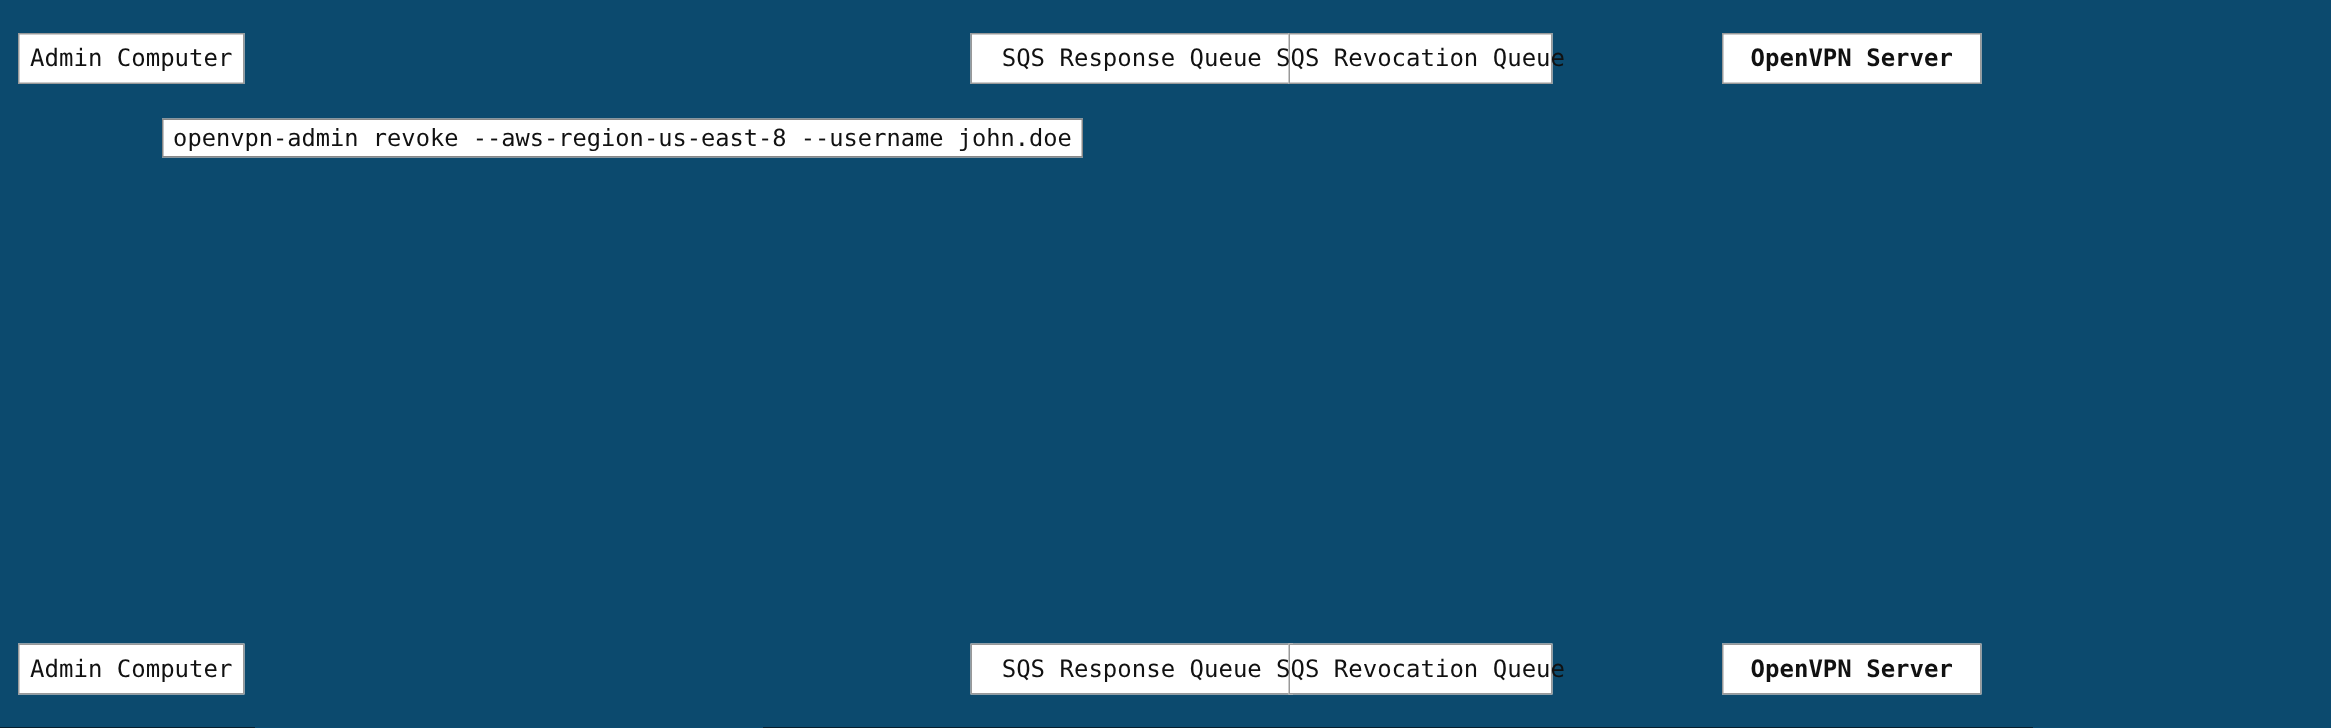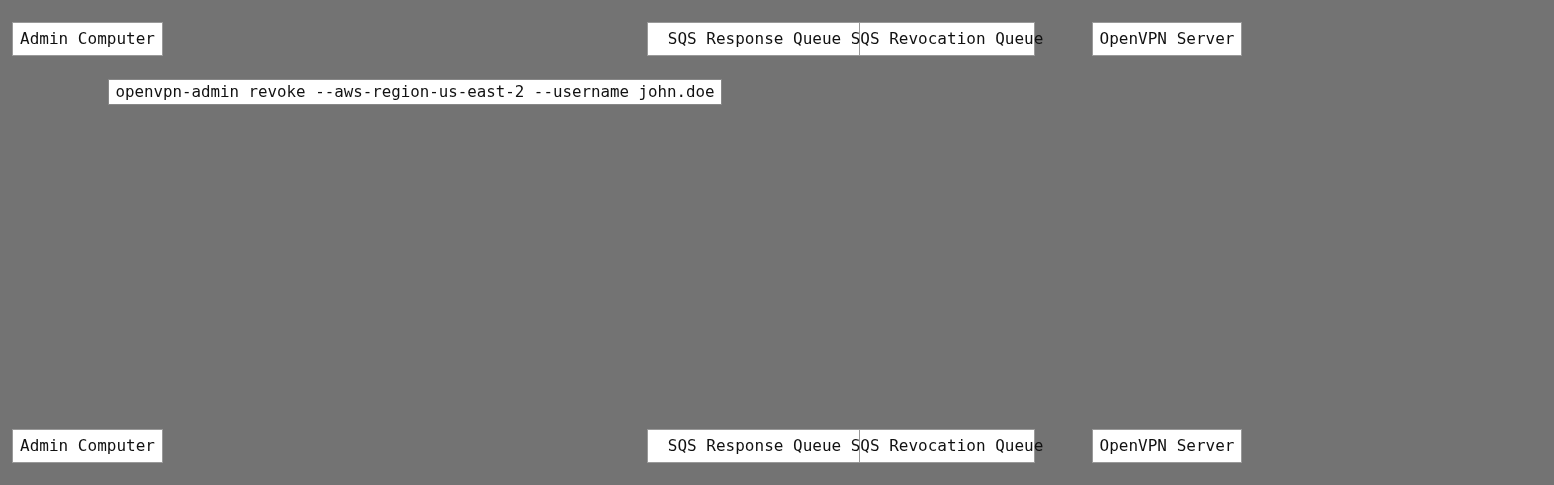--- a/index.html
+++ b/index.html
@@ -4,21 +4,21 @@
 <style>
   html, body {
     margin: 0;
     padding: 0;
     background: #000000;
   }
   #canvas {
     position: relative;
     width: 1554px;
     height: 485px;
-    background: #737373;
+    background: #0c4a6e;
     overflow: hidden;
     font-family: "DejaVu Sans Mono", "Liberation Mono", monospace;
   }
   .pbox {
     position: absolute;
     height: 34px;
     background: #ffffff;
     border: 1px solid #999999;
     box-sizing: border-box;
     display: flex;
@@ -27,21 +27,21 @@
     font-size: 16px;
     color: #111111;
     white-space: nowrap;
     line-height: 1;
   }
   .row-top    { top: 22px;  }
   .row-bottom { top: 429px; }
   .p0 { left: 12px;   width: 151px; }
   .p1 { left: 647px;  width: 215px; }
   .p2 { left: 859px;  width: 176px; }
-  .p3 { left: 1092px; width: 150px; }
+  .p3 { left: 1148px; width: 173px; font-weight: bold; }
   .msg {
     position: absolute;
     left: 108px;
     top: 79px;
     width: 614px;
     height: 26px;
     background: #ffffff;
     border: 1px solid #888888;
     box-sizing: border-box;
     display: flex;
@@ -56,20 +56,20 @@
 </head>
 <body>
 
 <div id="canvas">
 
   <div class="pbox row-top p0">Admin Computer</div>
   <div class="pbox row-top p1">SQS Response Queue</div>
   <div class="pbox row-top p2">SQS Revocation Queue</div>
   <div class="pbox row-top p3">OpenVPN Server</div>
 
-  <div class="msg">openvpn-admin revoke --aws-region-us-east-2 --username john.doe</div>
+  <div class="msg">openvpn-admin revoke --aws-region-us-east-8 --username john.doe</div>
 
   <div class="pbox row-bottom p0">Admin Computer</div>
   <div class="pbox row-bottom p1">SQS Response Queue</div>
   <div class="pbox row-bottom p2">SQS Revocation Queue</div>
   <div class="pbox row-bottom p3">OpenVPN Server</div>
 
 </div>
 
 </body></html>

